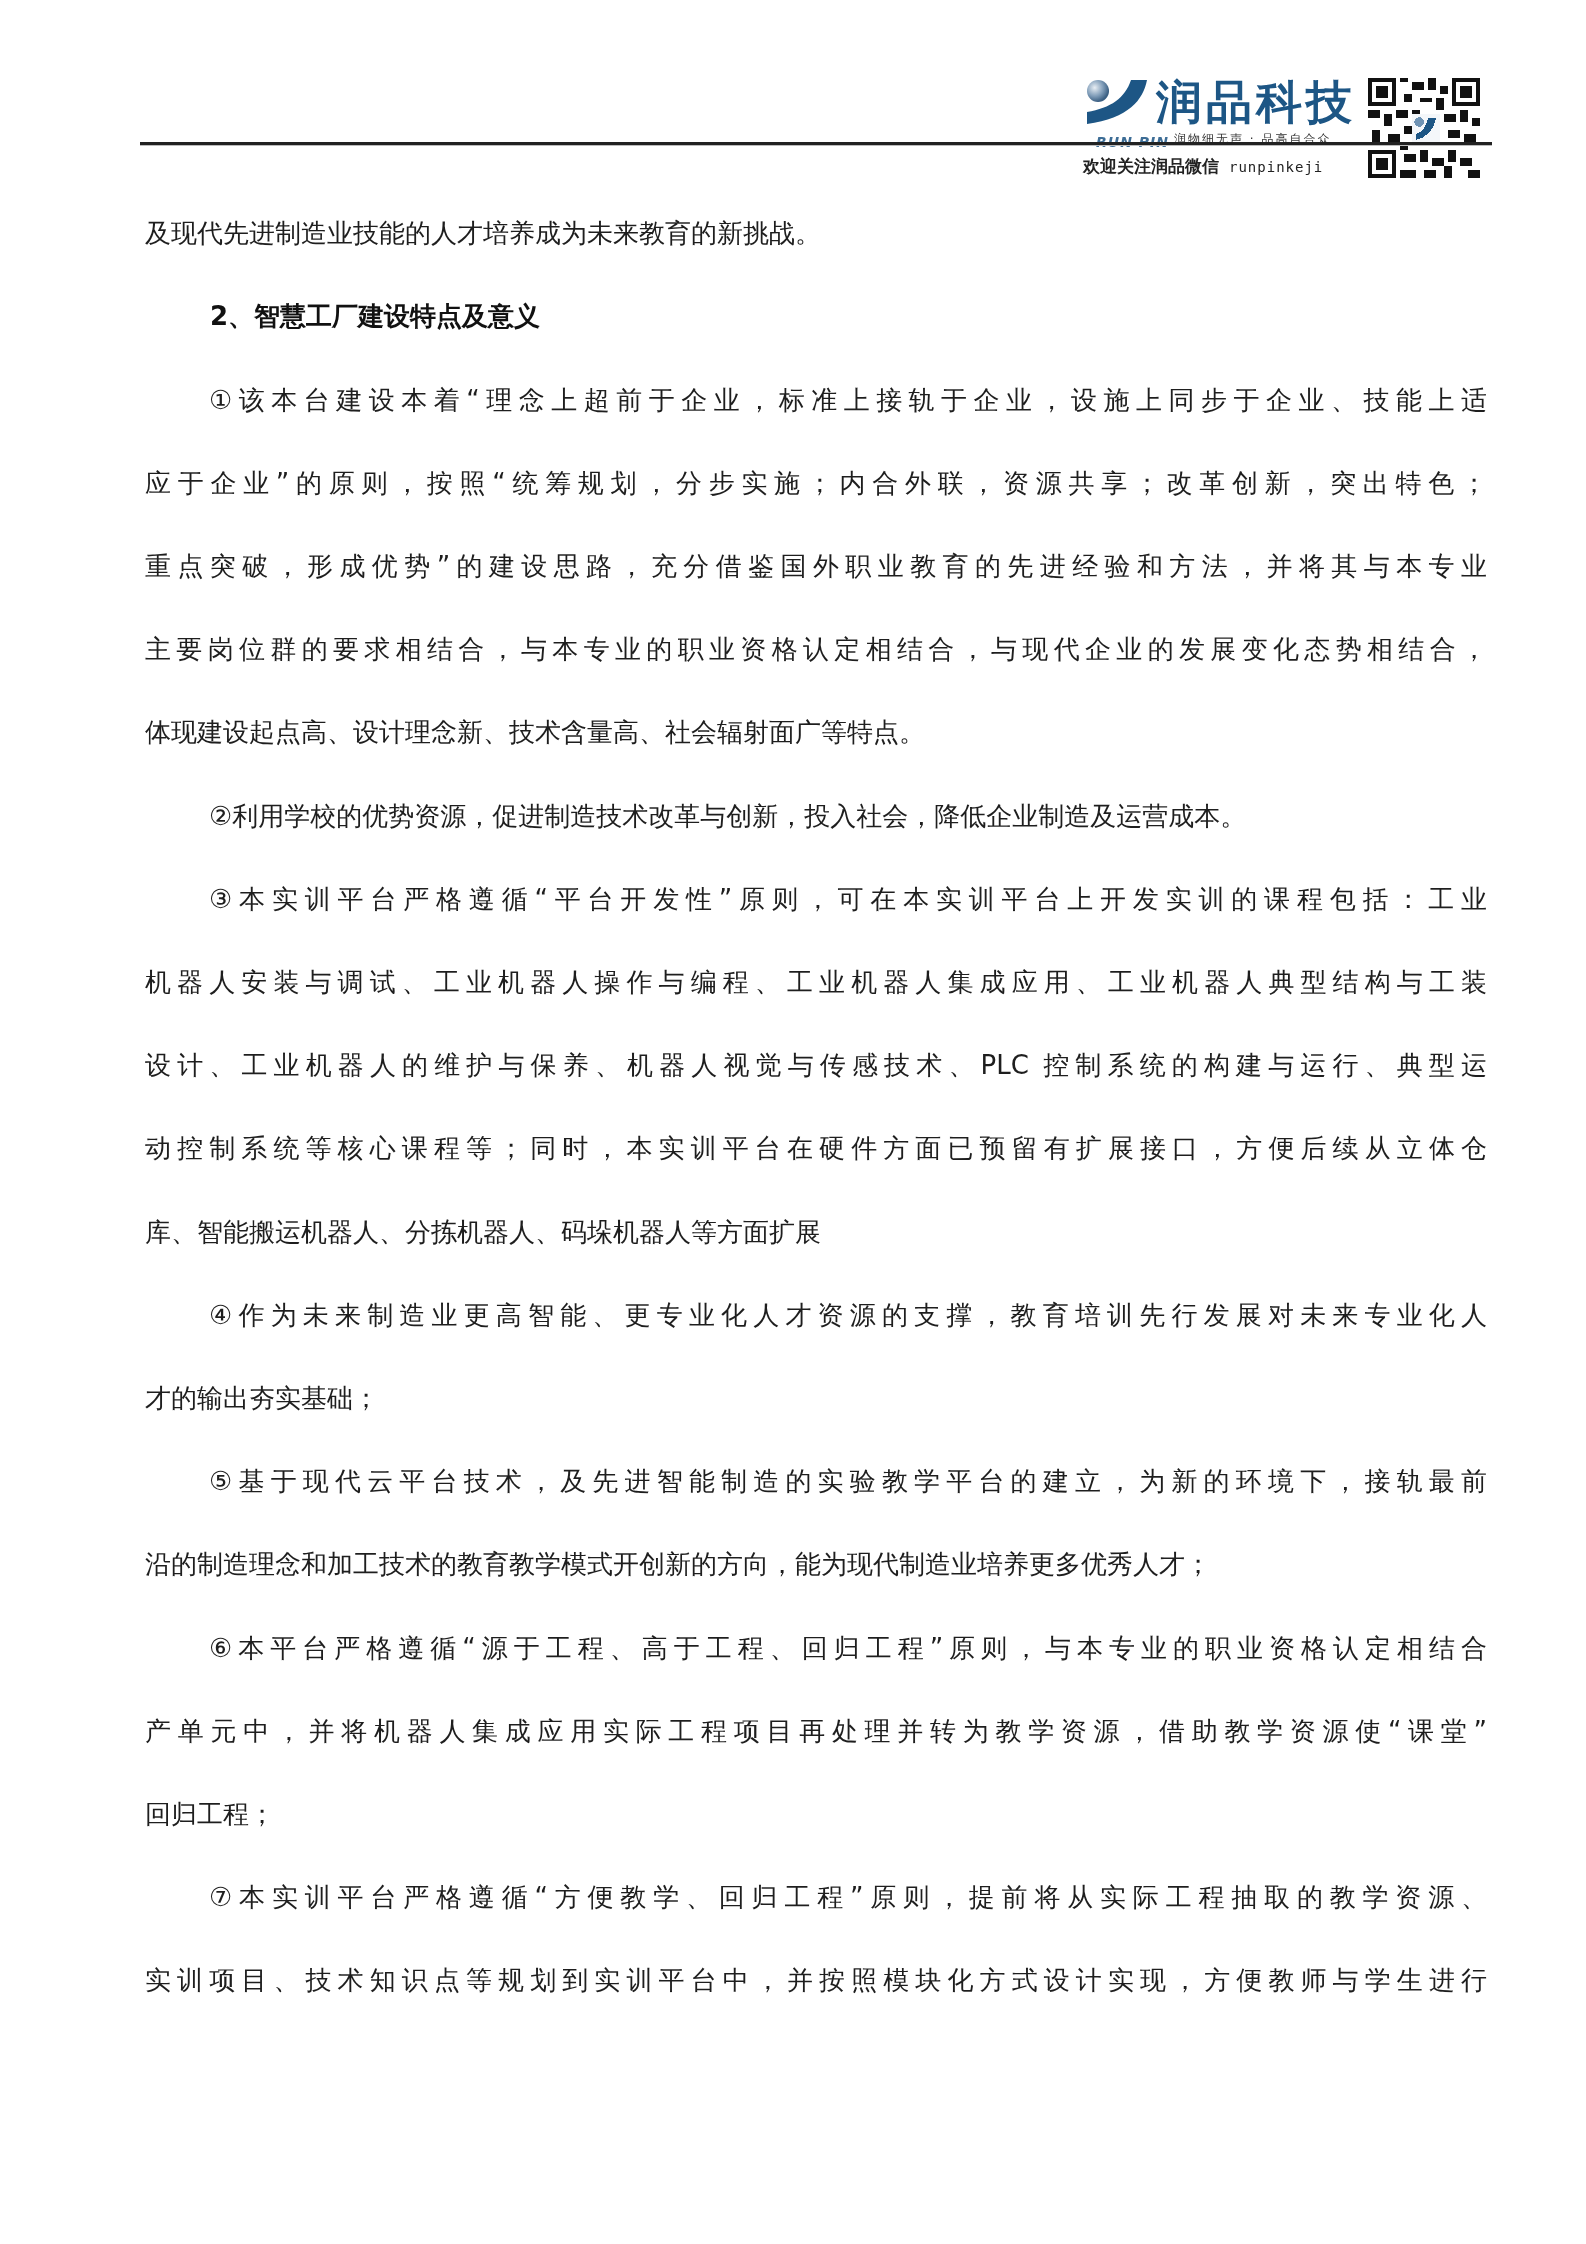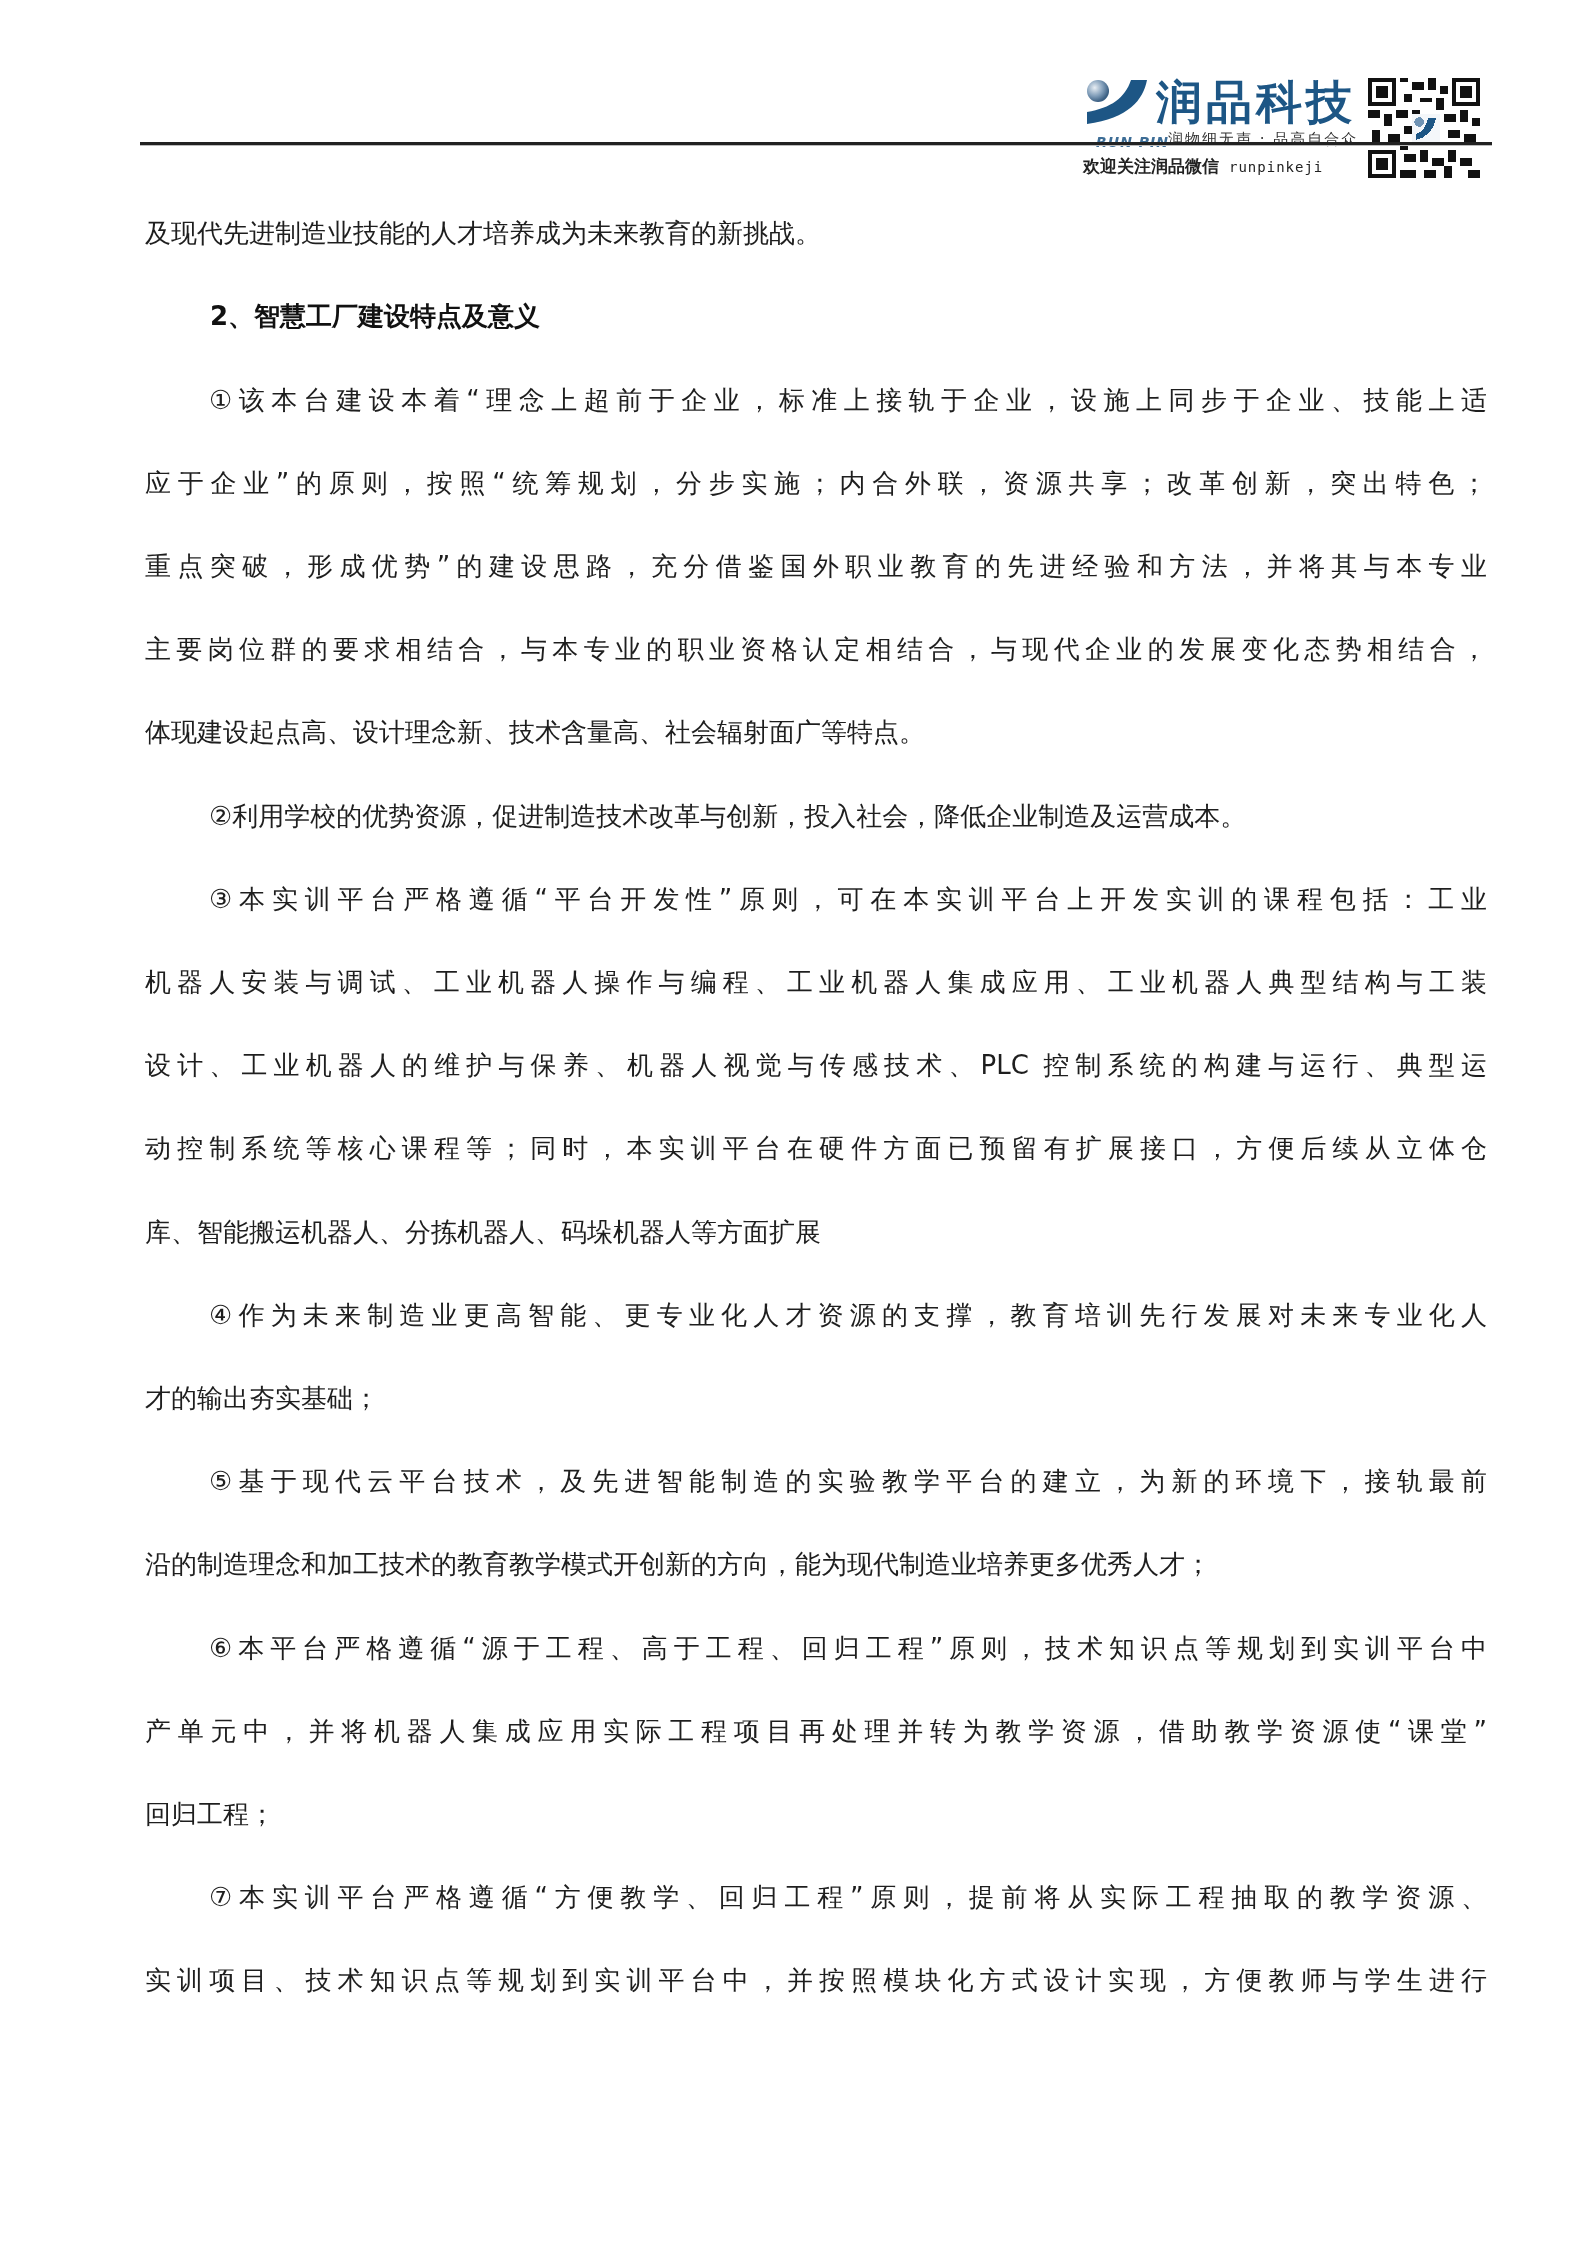--- a/index.html
+++ b/index.html
@@ -4,21 +4,21 @@
 <style>
   html, body { margin: 0; padding: 0; background: #ffffff; }
   body { width: 1586px; height: 2244px; position: relative; overflow: hidden;
          font-family: "DejaVu Sans", "Liberation Sans", sans-serif; color: #1a1a1a; }
   .header { position: absolute; left: 1080px; top: 28px; width: 410px; height: 110px; margin-top: 44px; }
   .logo-mark { position: absolute; left: 5px; top: 6px; width: 62px; height: 50px; }
   .brand-name { position: absolute; left: 76px; top: 2px; font-size: 46px; font-weight: bold;
                 color: #1d5685; letter-spacing: 4px; line-height: 56px; white-space: nowrap; }
   .brand-latin { position: absolute; left: 16px; top: 62px; font-size: 14px; font-style: italic;
                  color: #3d6d96; letter-spacing: 1px; font-weight: bold; }
-  .slogan { position: absolute; left: 88px; top: 57px; font-size: 15px; color: #333;
+  .slogan { position: absolute; left: 94px; top: 57px; font-size: 12px; color: #333;
             letter-spacing: 2px; white-space: nowrap; line-height: 20px; }
   .follow { position: absolute; left: 3px; top: 83px; font-size: 17px; font-weight: bold;
             color: #222; white-space: nowrap; line-height: 22px; }
   .follow .wechat { font-family: "DejaVu Sans Mono", monospace; font-weight: normal;
                     font-size: 14px; margin-left: 10px; letter-spacing: 1px; }
   .qr { position: absolute; left: 288px; top: 6px; width: 112px; height: 100px; }
   .rule { position: absolute; left: 140px; top: 142px; width: 1352px; height: 3px; background: #222;
           box-shadow: 0 1px 0 #bbb; }
 
   .line { position: absolute; left: 145px; width: 1342px; height: 40px; line-height: 40px;
@@ -107,17 +107,17 @@
 <div class="line indent" style="top:796px">②利用学校的优势资源，促进制造技术改革与创新，投入社会，降低企业制造及运营成本。</div>
 <div class="line indent justify" style="top:879px">③本实训平台严格遵循“平台开发性”原则，可在本实训平台上开发实训的课程包括：工业</div>
 <div class="line justify" style="top:962px">机器人安装与调试、工业机器人操作与编程、工业机器人集成应用、工业机器人典型结构与工装</div>
 <div class="line justify" style="top:1045px">设计、工业机器人的维护与保养、机器人视觉与传感技术、PLC 控制系统的构建与运行、典型运</div>
 <div class="line justify" style="top:1128px">动控制系统等核心课程等；同时，本实训平台在硬件方面已预留有扩展接口，方便后续从立体仓</div>
 <div class="line" style="top:1212px">库、智能搬运机器人、分拣机器人、码垛机器人等方面扩展</div>
 <div class="line indent justify" style="top:1295px">④作为未来制造业更高智能、更专业化人才资源的支撑，教育培训先行发展对未来专业化人</div>
 <div class="line" style="top:1378px">才的输出夯实基础；</div>
 <div class="line indent justify" style="top:1461px">⑤基于现代云平台技术，及先进智能制造的实验教学平台的建立，为新的环境下，接轨最前</div>
 <div class="line" style="top:1544px">沿的制造理念和加工技术的教育教学模式开创新的方向，能为现代制造业培养更多优秀人才；</div>
-<div class="line indent justify" style="top:1628px">⑥本平台严格遵循“源于工程、高于工程、回归工程”原则，技术知识点等规划到实训平台中</div>
+<div class="line indent justify" style="top:1628px">⑥本平台严格遵循“源于工程、高于工程、回归工程”原则，与本专业的职业资格认定相结合</div>
 <div class="line justify" style="top:1711px">产单元中，并将机器人集成应用实际工程项目再处理并转为教学资源，借助教学资源使“课堂”</div>
 <div class="line" style="top:1794px">回归工程；</div>
 <div class="line indent justify" style="top:1877px">⑦本实训平台严格遵循“方便教学、回归工程”原则，提前将从实际工程抽取的教学资源、</div>
 <div class="line justify" style="top:1960px">实训项目、技术知识点等规划到实训平台中，并按照模块化方式设计实现，方便教师与学生进行</div>
 
 </body></html>

